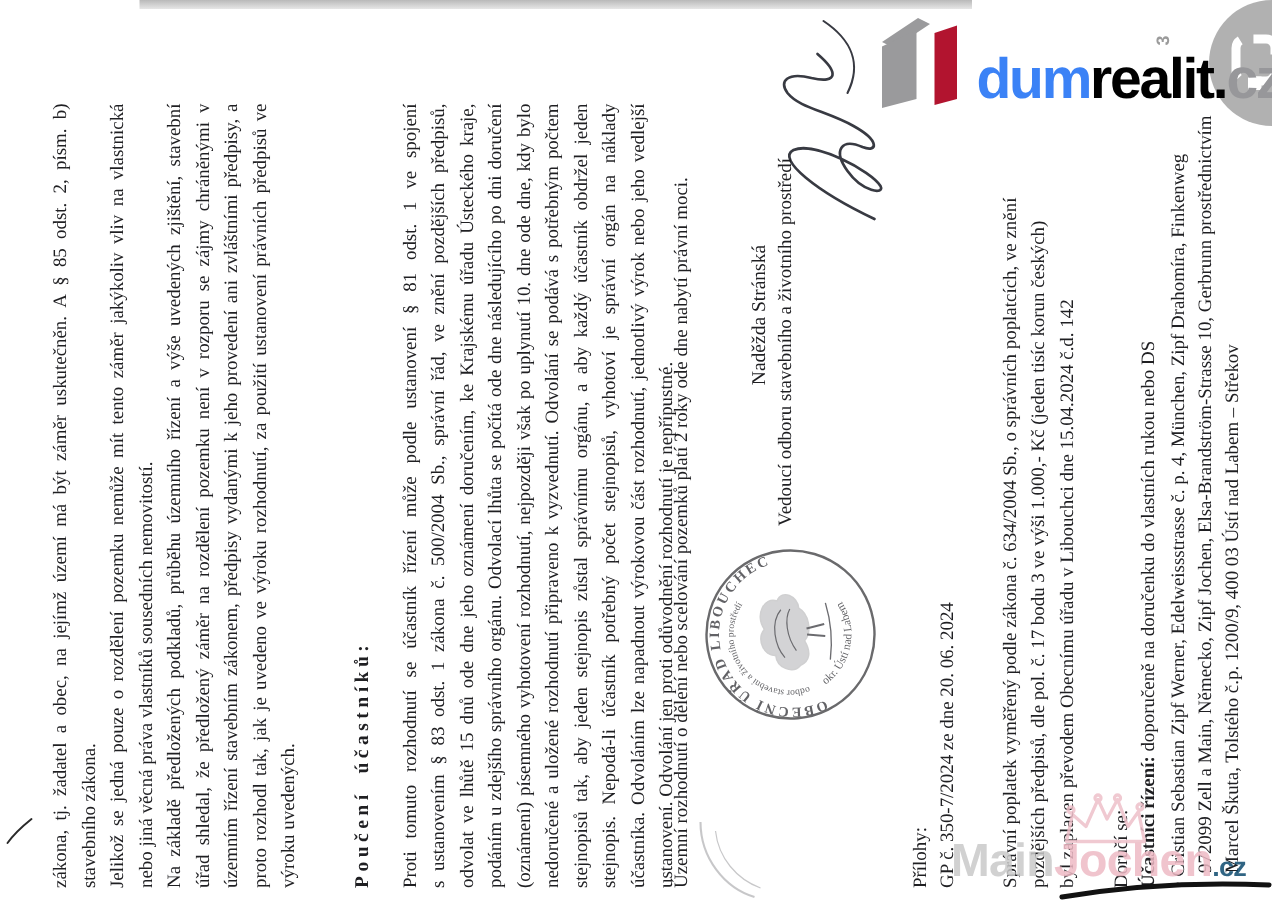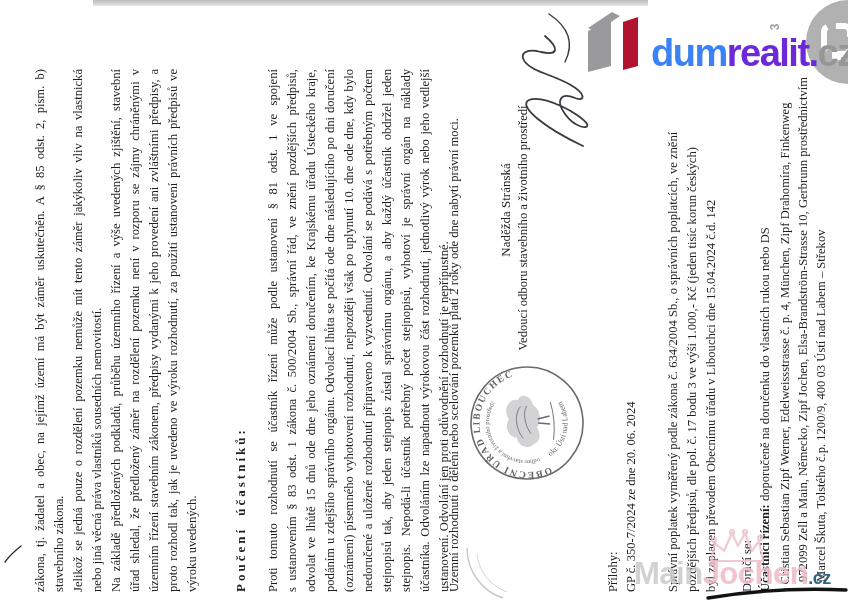--- a/index.html
+++ b/index.html
@@ -32,21 +32,21 @@
   .badge{position:absolute;left:800px;top:0;z-index:5;}
   .badge-count{position:absolute;left:772px;top:20px;z-index:5;color:#9b9b9b;
                font-family:"Liberation Sans",sans-serif;font-size:12px;font-weight:bold;
                transform:rotate(-90deg);}
 
   .brand{position:absolute;left:577px;top:5px;z-index:6;
          font-family:"Liberation Sans",sans-serif;}
   .brand-word{position:absolute;left:74px;top:28px;font-size:38px;font-weight:bold;
               letter-spacing:-1.5px;line-height:40px;white-space:nowrap;}
   .brand-dum{color:#3b82f6;}
-  .brand-realit{color:#6d28d9;margin-top:21px;}
+  .brand-realit{color:#000000;margin-top:21px;}
   .brand-cz{color:#97979a;}
 
   .watermark{position:absolute;left:610px;top:524px;z-index:6;opacity:.85;
              font-family:"Liberation Sans",sans-serif;}
   .wm-word{position:absolute;left:24px;top:34px;font-size:31px;font-weight:bold;
            letter-spacing:-.5px;white-space:nowrap;line-height:32px;}
   .wm-real{color:#c9c9c9;}
   .wm-bonus{color:#eebac5;}
   .wm-cz{color:#0c4a6e;font-size:18px;}
   .crown-svg{position:absolute;left:95px;top:4px;}

